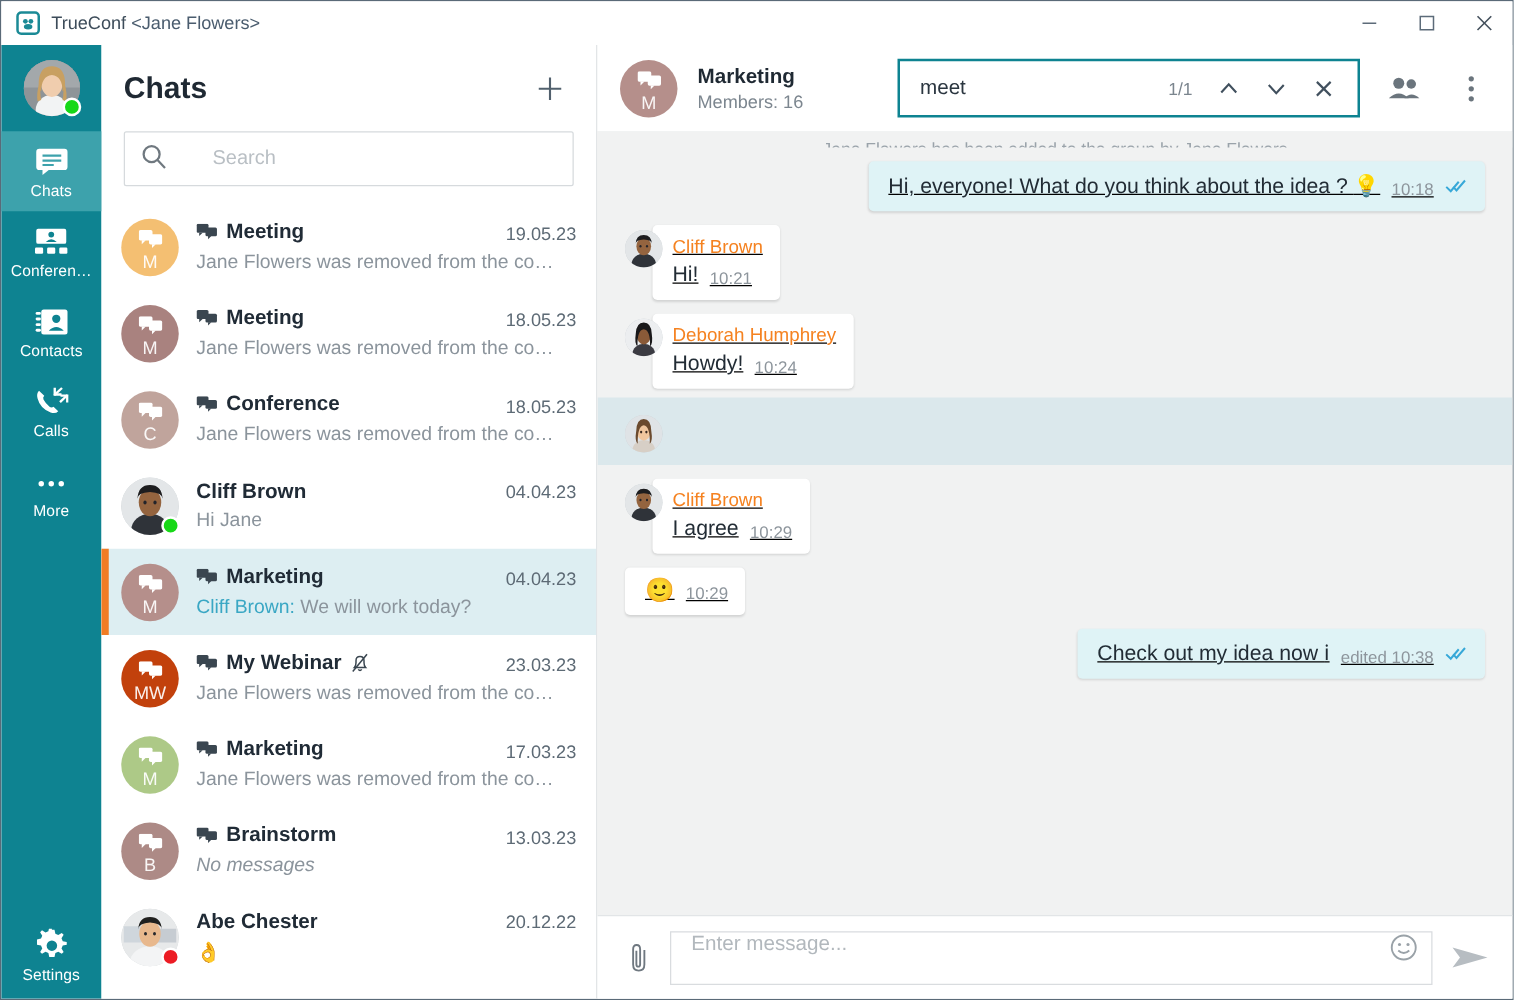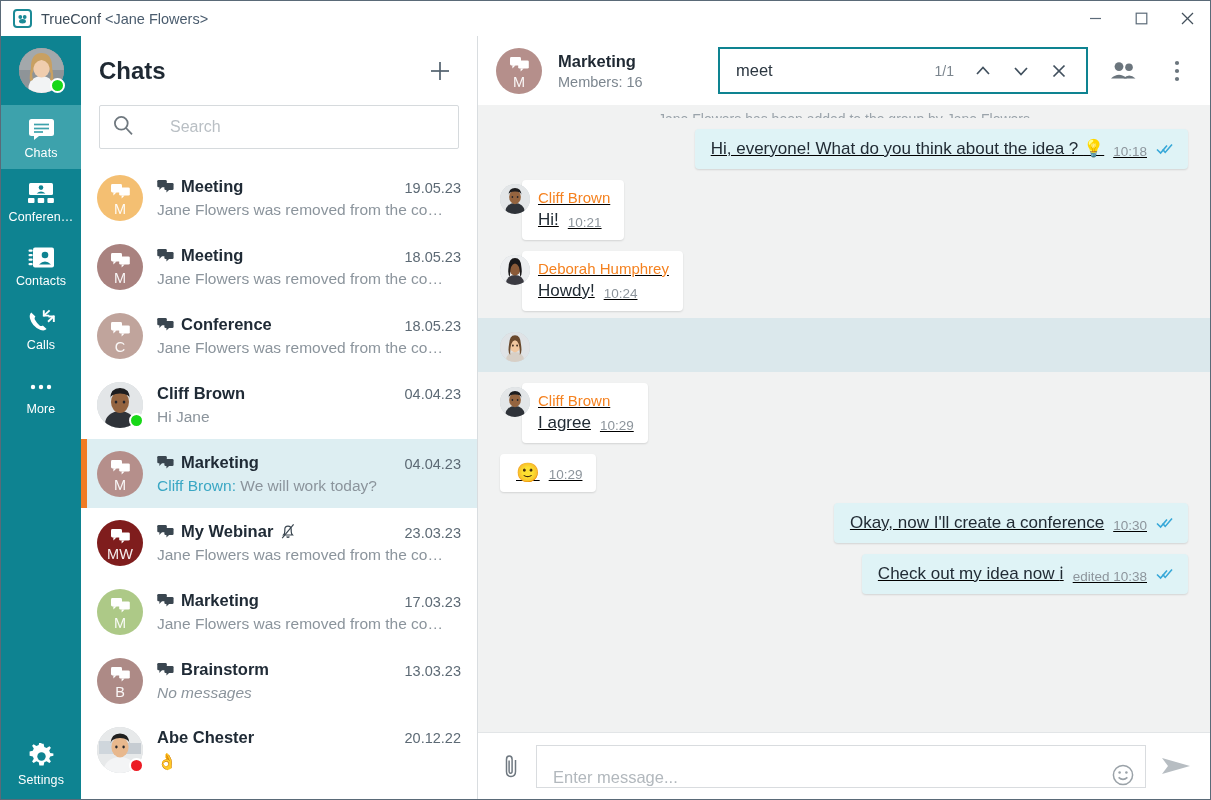--- a/index.html
+++ b/index.html
@@ -223,21 +223,21 @@
   .emoji-only { font-size: 19px; line-height: 20px; }
 
   .composer {
     flex: 0 0 67px; height: 67px; background: #fff;
     border-top: 1px solid #e2e5e7;
     display: flex; align-items: center; gap: 14px; padding: 0 14px 0 22px;
   }
   .clip-btn { cursor:pointer; color:#6f7880; display:flex; align-items:center; flex:0 0 auto;}
   .input-wrap {
     flex: 1 1 auto; height: 43px; border: 1px solid #d9dcdf; background:#fff;
-    display: flex; align-items: flex-end; padding: 0 10px 0 16px;
+    display: flex; align-items: flex-start; padding: 0 10px 0 16px;
   }
   .input-wrap .ph { flex: 1 1 auto; font-size: 16.5px; color: #b2b8bd; }
   .smile-btn { cursor: pointer; color: #9aa2a8; display:flex; align-items:center; }
   .send-btn { cursor: pointer; color: #b7bdc2; display:flex; align-items:center; flex:0 0 auto; padding-right:4px;}
 </style>
 </head>
 <body>
 
 <div class="app">
 
@@ -522,21 +522,21 @@
                     </svg>
                   </span>
                   <span>Marketing</span>
                 </span>
                 <span class="ci-date">04.04.23</span>
               </div>
               <div class="ci-row2"><span class="ci-sender">Cliff Brown: </span><span>We will work today?</span></div>
             </div>
           </div>
           <div class="chat-item">
-            <div class="av" style="background:#7f1d1d">
+            <div class="av" style="background:#c2410c">
               <span class="grp-ic"><svg width="19" height="15" viewBox="0 0 19 15">
                   <rect x="0" y="0" width="11" height="8.4" rx="1.4" fill="#fff"></rect>
                   <path d="M2.4 8.2 L2.4 11.4 L5.6 8.2Z" fill="#fff"></path>
                   <rect x="8.2" y="3.4" width="10.6" height="8.2" rx="1.4" fill="#fff"></rect>
                   <path d="M10.6 11.4 L10.6 14.4 L13.6 11.4Z" fill="#fff"></path>
                 </svg></span>
               <span class="ini">MW</span>
             </div>
             <div class="ci-main">
               <div class="ci-row1">
@@ -783,32 +783,20 @@
               <div class="bubble">
                 <div class="b-line">
                   <span class="b-text emoji-only">🙂</span>
                   <span class="b-time">10:29</span>
                 </div>
               </div>
             </div>
             <div class="msg-row right">
               <div class="bubble out">
                 <div class="b-line">
-                  <span class="b-text">Okay, now I'll create a conference</span>
-                  <span class="b-time">10:30</span>
-                  <span class="ticks"><svg width="18" height="12" viewBox="0 0 18 12">
-                      <polyline points="1,6.5 4.6,10 11,2.4" fill="none" stroke="#37a8d8" stroke-width="1.6"></polyline>
-                      <polyline points="6.6,6.5 9.2,9.4 16,1.4" fill="none" stroke="#37a8d8" stroke-width="1.6"></polyline>
-                    </svg></span>
-                </div>
-              </div>
-            </div>
-            <div class="msg-row right">
-              <div class="bubble out">
-                <div class="b-line">
                   <span class="b-text">Check out my idea now  <span>ℹ</span></span>
                   <span class="b-edited">edited 10:38</span>
                   <span class="ticks"><svg width="18" height="12" viewBox="0 0 18 12">
                       <polyline points="1,6.5 4.6,10 11,2.4" fill="none" stroke="#37a8d8" stroke-width="1.6"></polyline>
                       <polyline points="6.6,6.5 9.2,9.4 16,1.4" fill="none" stroke="#37a8d8" stroke-width="1.6"></polyline>
                     </svg></span>
                 </div>
               </div>
             </div>
           </div>

